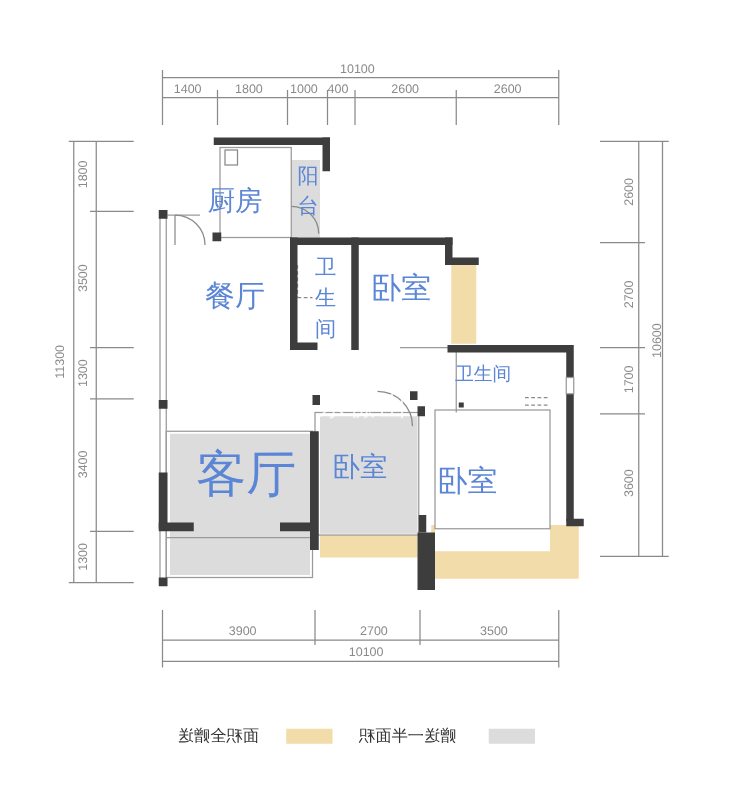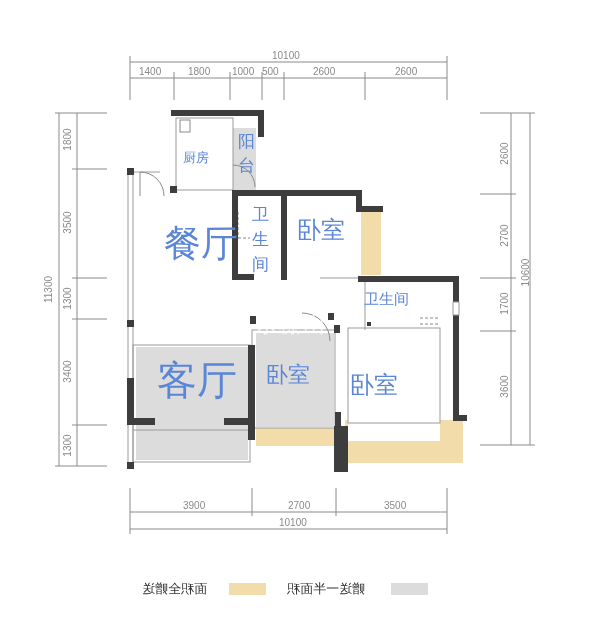--- a/index.html
+++ b/index.html
@@ -122,21 +122,21 @@
     <rect x="335" y="412" width="6" height="14"></rect>
   </g>
 
   <rect x="453" y="302" width="6" height="13" fill="#ffffff" stroke="#9a9a9a" stroke-width="1"></rect>
 </svg>
 
 <div class="dim-text" style="left:272px;top:50px;">10100</div>
 <div class="dim-text" style="left:139px;top:66px;">1400</div>
 <div class="dim-text" style="left:188px;top:66px;">1800</div>
 <div class="dim-text" style="left:232px;top:66px;text-align:right;">1000</div>
-<div class="dim-text" style="left:262px;top:66px;">500</div>
+<div class="dim-text" style="left:262px;top:66px;">400</div>
 <div class="dim-text" style="left:313px;top:66px;">2600</div>
 <div class="dim-text" style="left:395px;top:66px;">2600</div>
 
 <div class="dim-text" style="left:183px;top:500px;">3900</div>
 <div class="dim-text" style="left:288px;top:500px;">2700</div>
 <div class="dim-text" style="left:384px;top:500px;">3500</div>
 <div class="dim-text" style="left:279px;top:517px;">10100</div>
 
 <div class="dim-text vtext" style="left:56px;top:134px;">1800</div>
 <div class="dim-text vtext" style="left:56px;top:217px;">3500</div>
@@ -144,24 +144,24 @@
 <div class="dim-text vtext" style="left:56px;top:366px;">3400</div>
 <div class="dim-text vtext" style="left:56px;top:440px;">1300</div>
 <div class="dim-text vtext" style="left:35px;top:284px;">11300</div>
 
 <div class="dim-text vtext" style="left:493px;top:148px;">2600</div>
 <div class="dim-text vtext" style="left:493px;top:230px;">2700</div>
 <div class="dim-text vtext" style="left:493px;top:298px;">1700</div>
 <div class="dim-text vtext" style="left:493px;top:381px;">3600</div>
 <div class="dim-text vtext" style="left:512px;top:267px;">10600</div>
 
-<div class="room-label" style="left:183px;top:151px;font-size:13px;">厨房</div>
+<div class="room-label" style="left:166px;top:151px;font-size:22px;">厨房</div>
 <div class="room-label" style="left:238px;top:133px;font-size:17px;">阳</div>
 <div class="room-label" style="left:238px;top:157px;font-size:17px;">台</div>
-<div class="room-label" style="left:164px;top:225px;font-size:37px;">餐厅</div>
+<div class="room-label" style="left:164px;top:225px;font-size:24px;">餐厅</div>
 <div class="room-label" style="left:252px;top:206px;font-size:17px;">卫</div>
 <div class="room-label" style="left:252px;top:231px;font-size:17px;">生</div>
 <div class="room-label" style="left:252px;top:256px;font-size:17px;">间</div>
 <div class="room-label" style="left:297px;top:218px;font-size:24px;">卧室</div>
 <div class="room-label" style="left:364px;top:292px;font-size:15px;">卫生间</div>
 <div class="room-label" style="left:157px;top:360px;font-size:40px;">客厅</div>
 <div class="room-label" style="left:266px;top:364px;font-size:22px;">卧室</div>
 <div class="room-label" style="left:350px;top:373px;font-size:24px;">卧室</div>
 
 <div class="abs" style="left:255px;top:310px;font-size:22px;color:rgba(255,255,255,0.75);font-weight:normal;letter-spacing:2px;">乐檩山</div>

